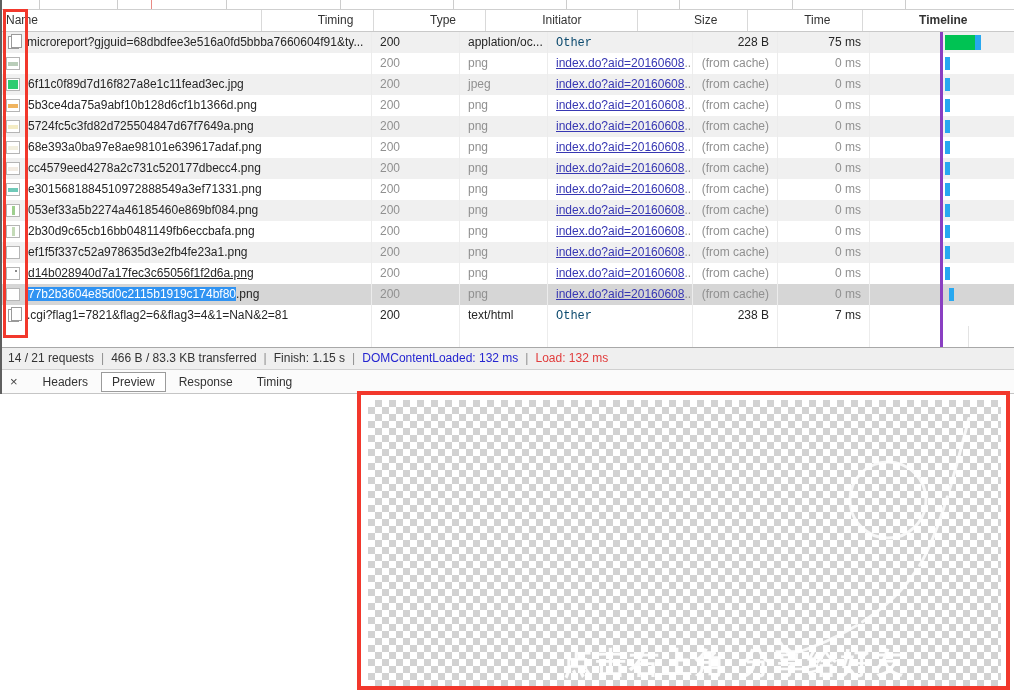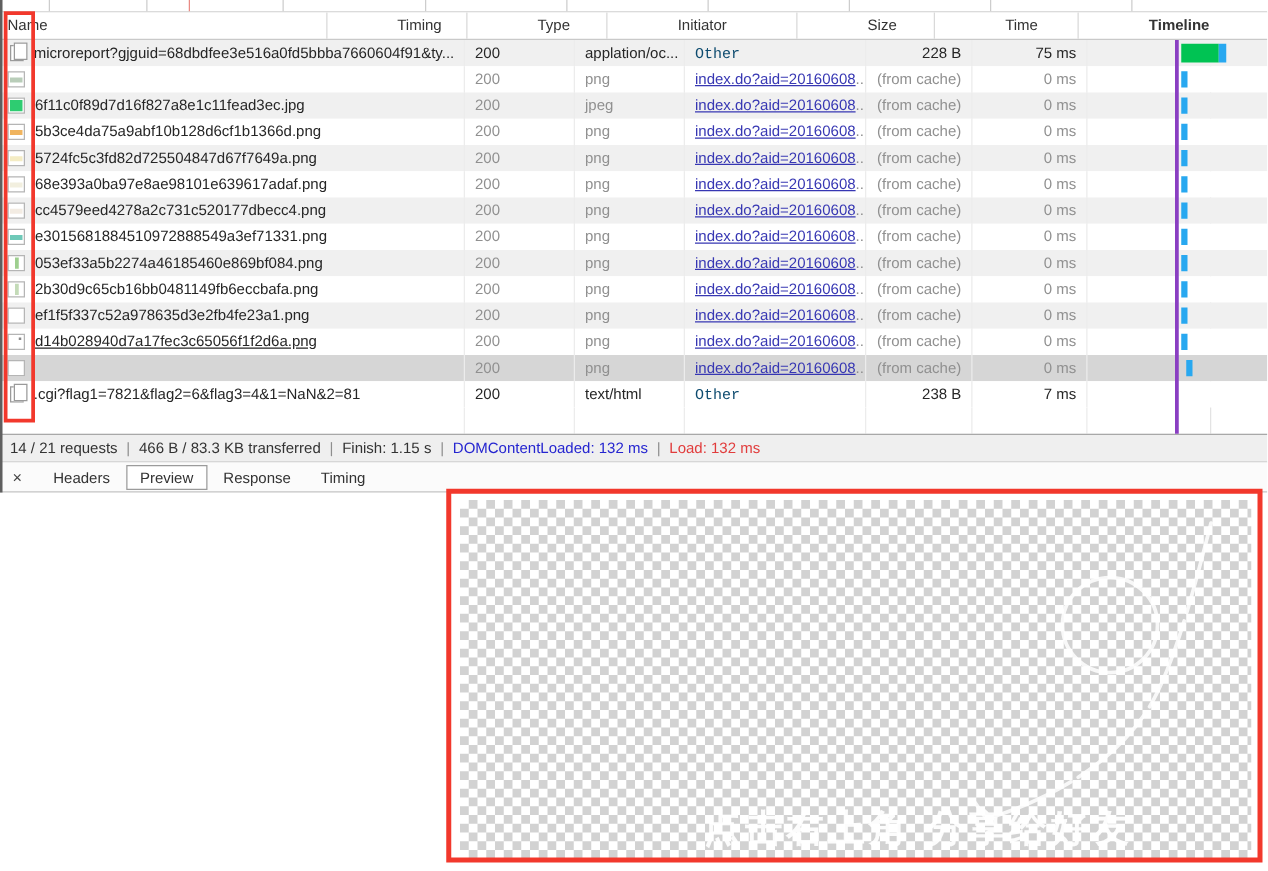--- a/index.html
+++ b/index.html
@@ -296,20 +296,21 @@
         <div class="td c-init"><a class="init-link">index.do?aid=20160608</a><span class="ellipsis">...</span></div>
         <div class="td c-size r dim">(from cache)</div>
         <div class="td c-time r dim">0 ms</div>
         <div class="td c-tl" style="border-right: none;">
           <div class="bar bar-cached" style="left: 75px;"></div>
         </div>
       </div>
       <div class="tr sel muted">
         <div class="td c-name">
           <span class="ic ic-img"></span>
+          <span class="nametext"><span class="hl">77b2b3604e85d0c2115b1919c174bf80</span><span>.png</span></span>
         </div>
         <div class="td c-status dim">200</div>
         <div class="td c-type dim">png</div>
         <div class="td c-init"><a class="init-link">index.do?aid=20160608</a><span class="ellipsis">...</span></div>
         <div class="td c-size r dim">(from cache)</div>
         <div class="td c-time r dim">0 ms</div>
         <div class="td c-tl" style="border-right: none;">
           <div class="bar bar-cached" style="left: 79px;"></div>
         </div>
       </div>

